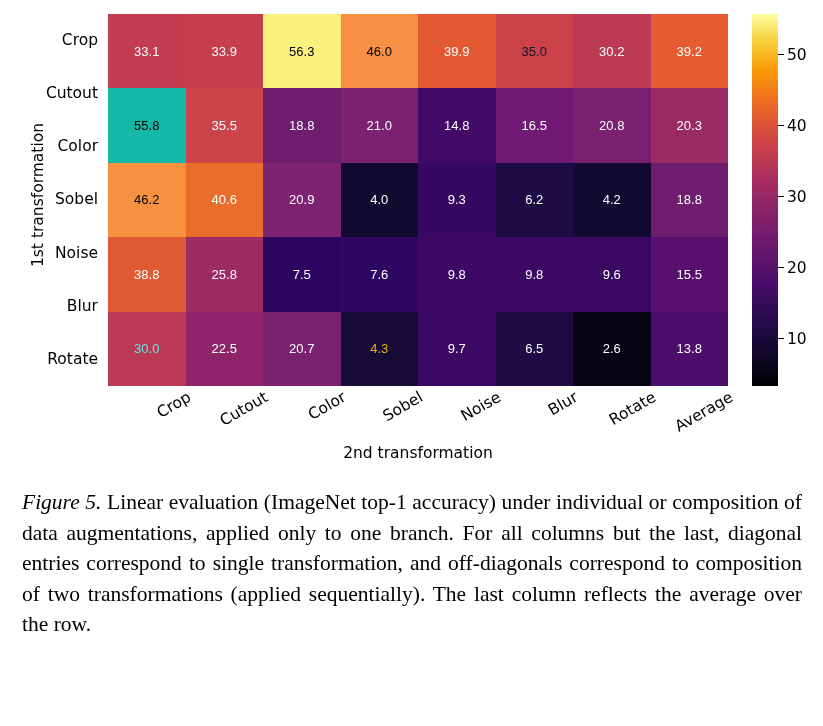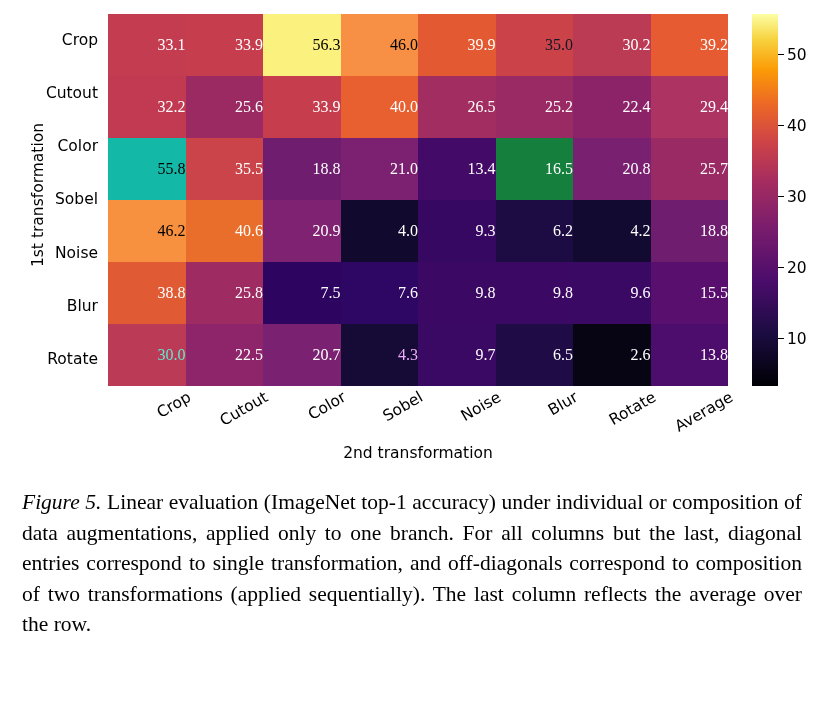--- a/index.html
+++ b/index.html
@@ -34,24 +34,24 @@
   }
   table.grid {
     border-collapse: collapse;
     width: 620px;
     height: 372px;
     table-layout: fixed;
   }
   table.grid td.cell {
     width: 77.5px;
     height: 53.14px;
-    text-align: right;
+    text-align: center;
     vertical-align: middle;
-    font-size: 16px;
-    font-family: Liberation Serif, serif;
+    font-size: 13px;
+    font-family: Liberation Sans, sans-serif;
     padding: 0;
     border: 0;
     line-height: 1;
   }
 
   
   #ylabels {
     position: absolute;
     left: 20px;
     top: 14px;
@@ -203,38 +203,28 @@
         <td class="cell" style="background-color: rgb(196, 60, 79); color: rgb(255, 255, 255);">33.1</td>
         <td class="cell" style="background-color: rgb(198, 62, 78); color: rgb(255, 255, 255);">33.9</td>
         <td class="cell" style="background-color: rgb(251, 241, 127); color: rgb(0, 0, 0);">56.3</td>
         <td class="cell" style="background-color: rgb(247, 144, 68); color: rgb(0, 0, 0);">46.0</td>
         <td class="cell" style="background-color: rgb(227, 90, 50); color: rgb(255, 255, 255);">39.9</td>
         <td class="cell" style="background-color: rgb(203, 66, 72); color: #0f172a;">35.0</td>
         <td class="cell" style="background-color: rgb(187, 59, 85); color: rgb(255, 255, 255);">30.2</td>
         <td class="cell" style="background-color: rgb(230, 91, 49); color: rgb(255, 255, 255);">39.2</td>
       </tr>
       <tr>
-        <td class="cell" style="background-color: rgb(193, 58, 82); color: rgb(255, 255, 255);">32.2</td>
-        <td class="cell" style="background-color: rgb(156, 42, 98); color: rgb(255, 255, 255);">25.6</td>
-        <td class="cell" style="background-color: rgb(198, 62, 78); color: rgb(255, 255, 255);">33.9</td>
-        <td class="cell" style="background-color: rgb(232, 96, 48); color: rgb(255, 255, 255);">40.0</td>
-        <td class="cell" style="background-color: rgb(162, 45, 97); color: rgb(255, 255, 255);">26.5</td>
-        <td class="cell" style="background-color: rgb(154, 42, 99); color: rgb(255, 255, 255);">25.2</td>
-        <td class="cell" style="background-color: rgb(140, 35, 105); color: rgb(255, 255, 255);">22.4</td>
-        <td class="cell" style="background-color: rgb(173, 51, 99); color: rgb(255, 255, 255);">29.4</td>
-      </tr>
-      <tr>
         <td class="cell" style="background-color: #14b8a6; color: rgb(0, 0, 0);">55.8</td>
         <td class="cell" style="background-color: rgb(203, 68, 73); color: rgb(255, 255, 255);">35.5</td>
         <td class="cell" style="background-color: rgb(111, 29, 111); color: rgb(255, 255, 255);">18.8</td>
         <td class="cell" style="background-color: rgb(124, 33, 113); color: rgb(255, 255, 255);">21.0</td>
-        <td class="cell" style="background-color: rgb(67, 10, 104); color: rgb(255, 255, 255);">13.4</td>
-        <td class="cell" style="background-color: #15803d; color: rgb(255, 255, 255);">16.5</td>
+        <td class="cell" style="background-color: rgb(67, 10, 104); color: rgb(255, 255, 255);">14.8</td>
+        <td class="cell" style="background-color: #701a75; color: rgb(255, 255, 255);">16.5</td>
         <td class="cell" style="background-color: rgb(122, 32, 113); color: rgb(255, 255, 255);">20.8</td>
-        <td class="cell" style="background-color: rgb(153, 42, 99); color: rgb(255, 255, 255);">25.7</td>
+        <td class="cell" style="background-color: rgb(153, 42, 99); color: rgb(255, 255, 255);">20.3</td>
       </tr>
       <tr>
         <td class="cell" style="background-color: rgb(247, 145, 63); color: rgb(0, 0, 0);">46.2</td>
         <td class="cell" style="background-color: rgb(233, 110, 44); color: rgb(255, 255, 255); margin-left: 48px;">40.6</td>
         <td class="cell" style="background-color: rgb(127, 34, 114); color: rgb(255, 255, 255);">20.9</td>
         <td class="cell" style="background-color: rgb(17, 10, 46); color: rgb(255, 255, 255);">4.0</td>
         <td class="cell" style="background-color: rgb(55, 8, 97); color: rgb(255, 255, 255);">9.3</td>
         <td class="cell" style="background-color: rgb(29, 12, 67); color: rgb(255, 255, 255);">6.2</td>
         <td class="cell" style="background-color: rgb(18, 10, 48); color: rgb(255, 255, 255);">4.2</td>
         <td class="cell" style="background-color: rgb(111, 29, 111); color: rgb(255, 255, 255);">18.8</td>
@@ -246,21 +236,21 @@
         <td class="cell" style="background-color: rgb(46, 6, 99); color: rgb(255, 255, 255);">7.6</td>
         <td class="cell" style="background-color: rgb(59, 9, 100); color: rgb(255, 255, 255);">9.8</td>
         <td class="cell" style="background-color: rgb(59, 9, 100); color: rgb(255, 255, 255);">9.8</td>
         <td class="cell" style="background-color: rgb(57, 9, 99); color: rgb(255, 255, 255);">9.6</td>
         <td class="cell" style="background-color: rgb(88, 15, 109); color: rgb(255, 255, 255);">15.5</td>
       </tr>
       <tr>
         <td class="cell" style="background-color: rgb(187, 58, 85); color: #5eead4;">30.0</td>
         <td class="cell" style="background-color: rgb(142, 36, 105); color: rgb(255, 255, 255);">22.5</td>
         <td class="cell" style="background-color: rgb(123, 33, 113); color: rgb(255, 255, 255);">20.7</td>
-        <td class="cell" style="background-color: rgb(21, 11, 54); color: #f0abfc;">4.3</td>
+        <td class="cell" style="background-color: rgb(21, 11, 54); color: #eab308;">4.3</td>
         <td class="cell" style="background-color: rgb(58, 9, 100); color: rgb(255, 255, 255);">9.7</td>
         <td class="cell" style="background-color: rgb(31, 12, 70); color: rgb(255, 255, 255);">6.5</td>
         <td class="cell" style="background-color: rgb(7, 4, 20); color: rgb(255, 255, 255);">2.6</td>
         <td class="cell" style="background-color: rgb(77, 13, 108); color: rgb(255, 255, 255);">13.8</td>
       </tr>
     </tbody>
       </table>
   </div>
 
   <div id="xlabels">

